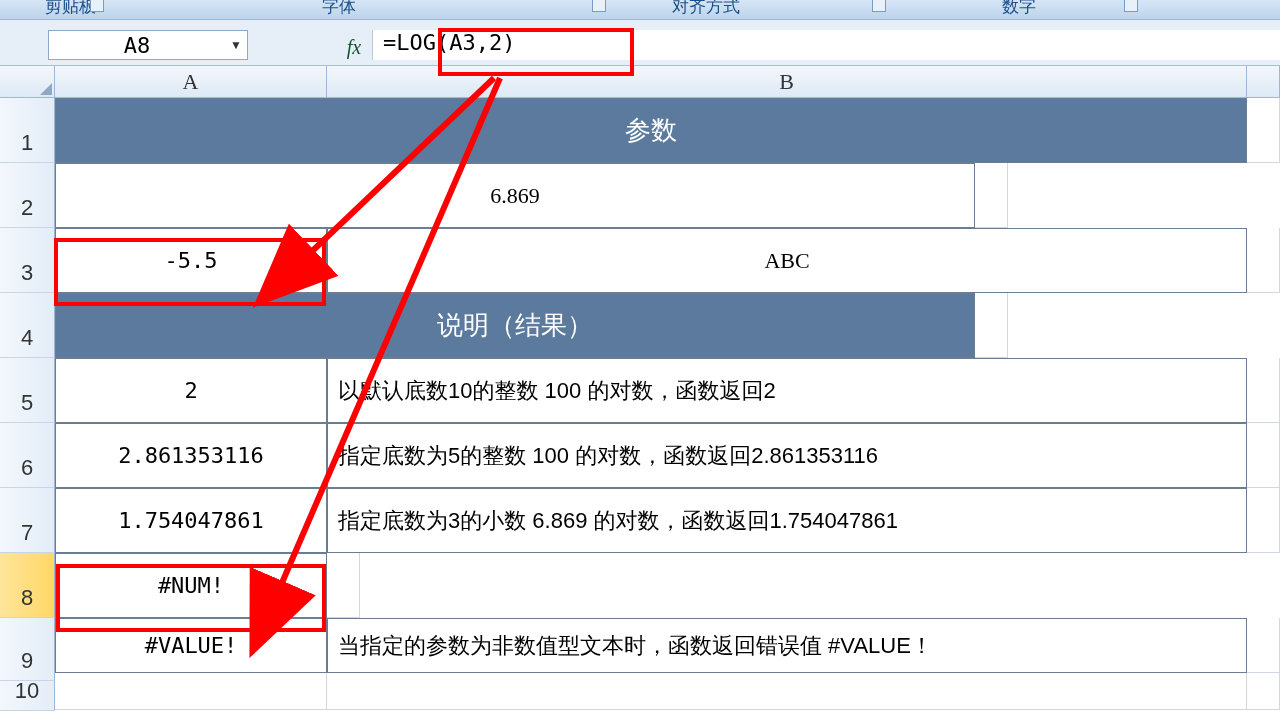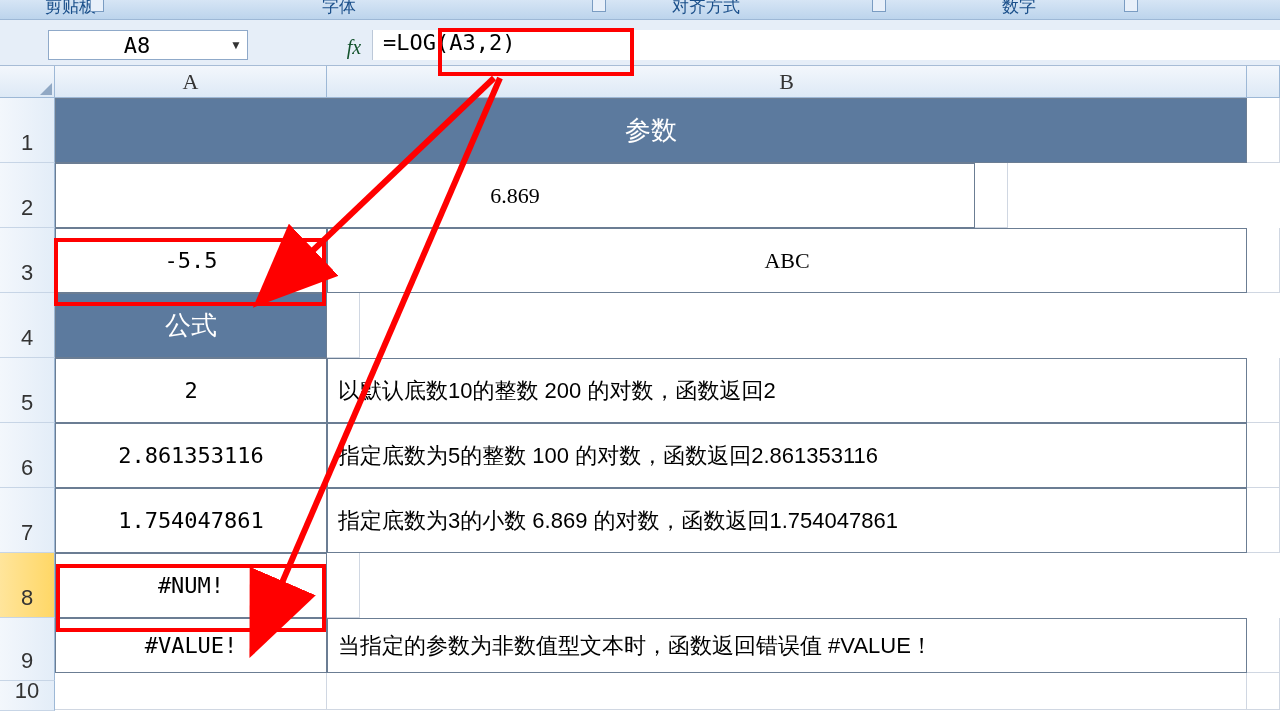--- a/index.html
+++ b/index.html
@@ -310,27 +310,27 @@
         <div class="cell cC"></div>
       </div>
 
       <div class="row r3">
         <div class="cell cA data-border">-5.5</div>
         <div class="cell cB center data-border">ABC</div>
         <div class="cell cC"></div>
       </div>
 
       <div class="row r4">
-        <div class="cell cA header-cell data-border">公式</div>
+        <div class="cell cB header-cell data-border" style="justify-content:center">说明（结果）</div>
         <div class="cell cC"></div>
       </div>
 
       <div class="row r5">
         <div class="cell cA data-border">2</div>
-        <div class="cell cB data-border">以默认底数10的整数 200 的对数，函数返回2</div>
+        <div class="cell cB data-border">以默认底数10的整数 100 的对数，函数返回2</div>
         <div class="cell cC"></div>
       </div>
 
       <div class="row r6">
         <div class="cell cA data-border">2.861353116</div>
         <div class="cell cB data-border">指定底数为5的整数 100 的对数，函数返回2.861353116</div>
         <div class="cell cC"></div>
       </div>
 
       <div class="row r7">

